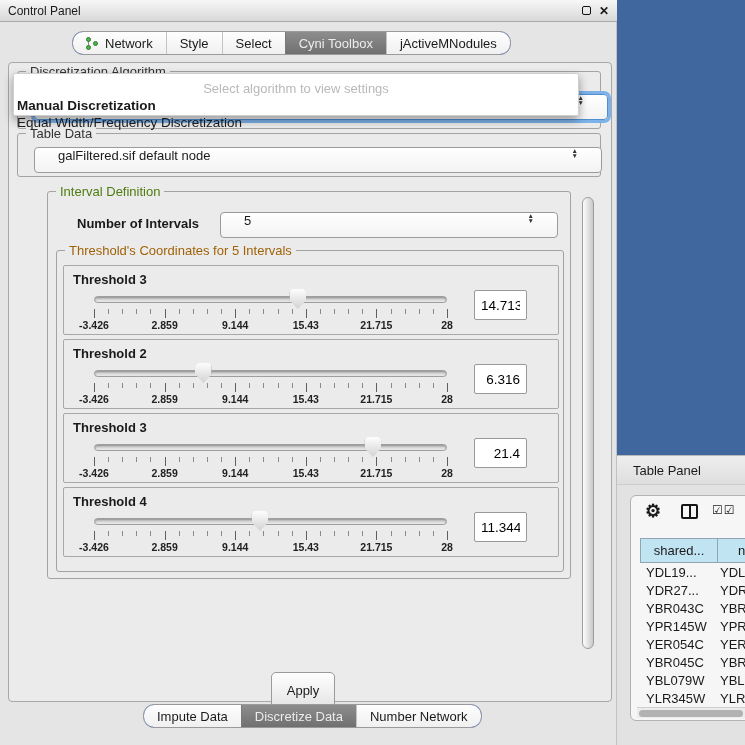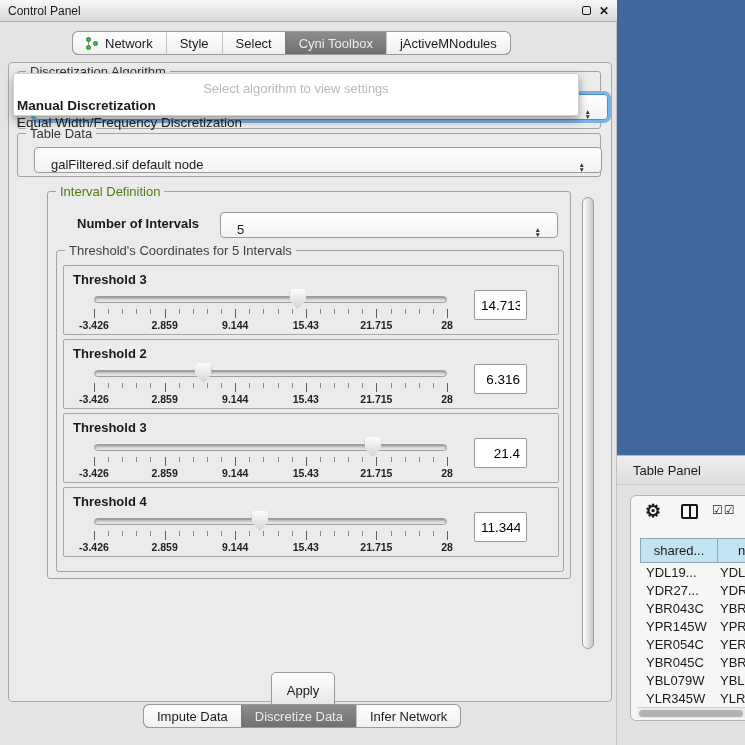--- a/index.html
+++ b/index.html
@@ -8,42 +8,42 @@
           font-family:"Liberation Sans",sans-serif;font-size:13px;color:#1a1a1a}
 
   
   .left-panel{position:absolute;left:0;top:0;width:617px;height:745px;background:#e5e5e5;border-right:1px solid #c2c2c2}
   .titlebar{position:absolute;left:0;top:0;width:617px;height:22px;background:linear-gradient(#f7f7f7,#d8d8d8);
             border-bottom:1px solid #aaa;display:flex;align-items:center;padding:0 8px;font-size:12px}
   .tb-icons{margin-left:auto;display:flex;gap:8px;align-items:center}
   .float-ico{width:9px;height:9px;border:1.5px solid #111;border-radius:2px}
   .close-ico{font-size:12px;font-weight:bold;line-height:10px}
 
-  .seg-group{position:absolute;display:flex;height:24px;border:1px solid #9a9a9a;border-radius:6px;overflow:hidden;background:#1d4ed8}
+  .seg-group{position:absolute;display:flex;height:24px;border:1px solid #9a9a9a;border-radius:11px;overflow:hidden;background:#1d4ed8}
   #top-tabs{left:72px;top:31px}
   #bottom-tabs{left:143px;top:704px}
   .seg{display:flex;align-items:center;gap:6px;padding:0 13px;font-size:13px;background:linear-gradient(#fefefe,#f0f0f0);
        border-left:1px solid #c3c3c3;white-space:nowrap;cursor:default}
   .seg:first-child{border-left:none}
   .seg.active{background:linear-gradient(#8d8d8d,#707070);color:#ececec;border-left-color:#7a7a7a}
   .net-ico{position:relative;width:13px;height:13px;display:inline-block}
   .net-ico::before{content:"";position:absolute;left:2px;top:3px;width:1px;height:8px;background:#8a8a8a}
   .net-ico i{position:absolute;width:5px;height:5px;border-radius:50%;background:#4db34d;border:1px solid #2e7d2e}
   .net-ico i:nth-child(1){left:0;top:0}
   .net-ico i:nth-child(2){left:0;top:8px}
   .net-ico i:nth-child(3){left:7px;top:4px}
 
   .content{position:absolute;left:8px;top:62px;width:604px;height:640px;background:#ebebeb;
            border:1px solid #a8a8a8;border-radius:4px}
   .group{position:absolute;border:1px solid #a3a3a3;border-radius:3px}
   .group-title{position:absolute;top:-8px;left:8px;background:#ebebeb;padding:0 4px;font-size:13px;white-space:nowrap}
-  .t-green{color:#4d7c0f}.t-blue{color:#404040}.t-dark{color:#333}
+  .t-green{color:#4d7c0f}.t-blue{color:#a16207}.t-dark{color:#333}
 
   .combo{position:absolute;height:26px;background:linear-gradient(#fff,#f3f3f3);border:1px solid #9b9b9b;border-radius:4px;
-         display:flex;align-items:flex-end;padding:0 16px;font-size:13px}
+         display:flex;align-items:flex-start;padding:0 23px;font-size:13px}
   .stepper{margin-left:auto;display:flex;flex-direction:column;align-items:center;justify-content:center;line-height:5px}
   .stepper span{font-size:6.5px;color:#333}
   .combo.focused{box-shadow:0 0 0 3px #7db2e8;border-color:#4f8fd0}
 
   .popup{position:absolute;left:4px;top:10px;width:566px;height:43px;background:#fff;border:1px solid #cfcfcf;
          border-radius:2px;box-shadow:0 4px 10px rgba(0,0,0,.38);z-index:6}
   .popup .ph{position:absolute;top:7px;left:0;width:100%;text-align:center;color:#b9b9b9;font-size:13px}
   .popup .opt{position:absolute;left:3px;font-size:13.5px;white-space:nowrap}
   .popup .opt.o1{top:24px;font-weight:bold}
   .popup .opt.o2{top:41px}
@@ -274,21 +274,21 @@
     </div>
 
     <div class="seg-group" id="bottom-tabs">
         <div class="seg">
           <span>Impute Data</span>
         </div>
         <div class="seg active">
           <span>Discretize Data</span>
         </div>
         <div class="seg">
-          <span>Infer Network</span>
+          <span>Number Network</span>
         </div>
       </div>
   </div>
 
   <div class="net-area">
     
   </div>
 
   <div class="tp-titlebar">
     <span>Table Panel</span>

